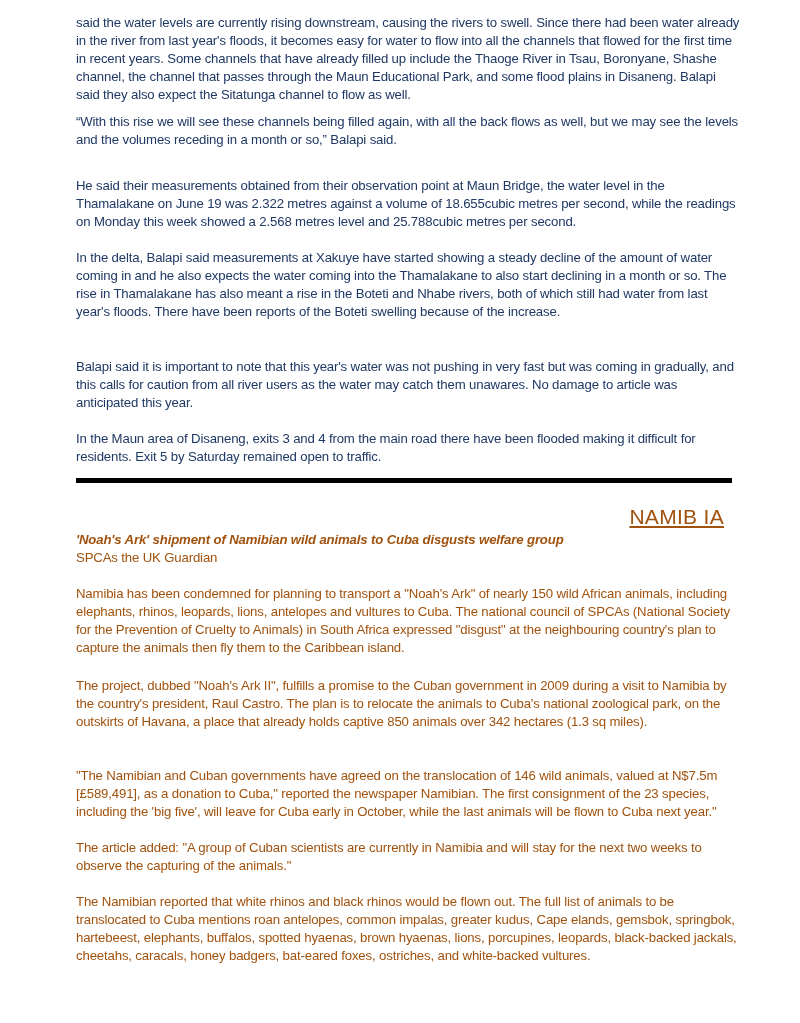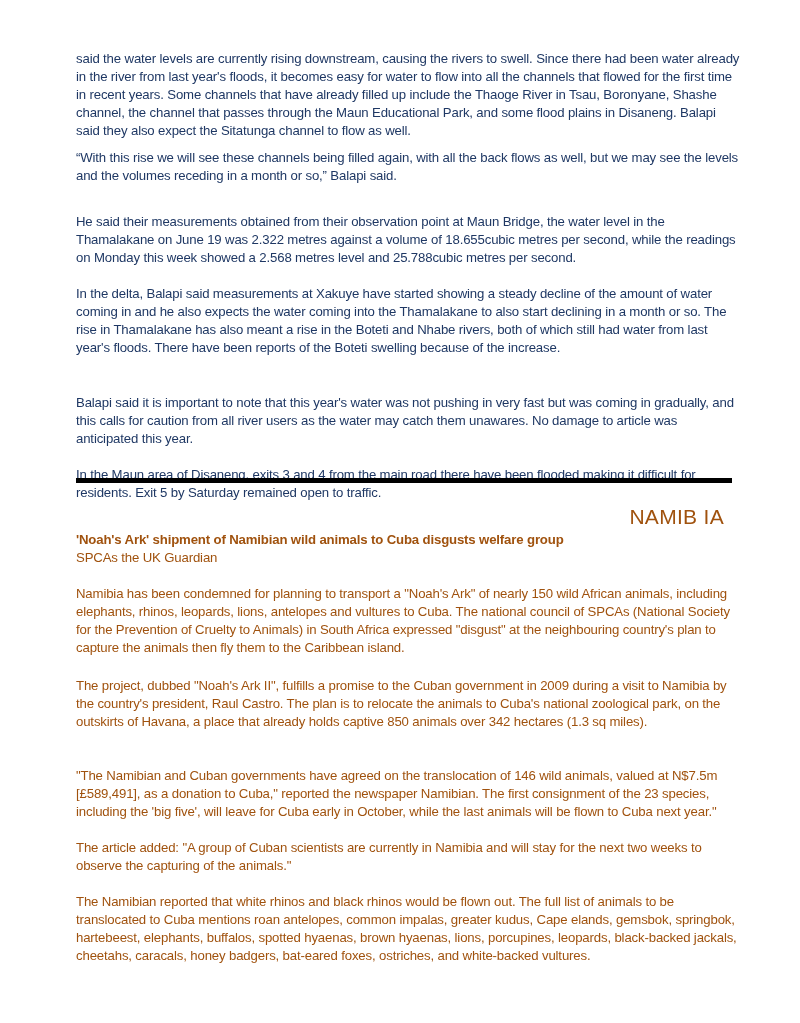--- a/index.html
+++ b/index.html
@@ -1,26 +1,26 @@
 <!DOCTYPE html>
 <html><head>
 <meta charset="utf-8">
 <style>
   html, body { margin: 0; padding: 0; background: #ffffff; }
   body { width: 800px; height: 1023px; position: relative; overflow: hidden;
          font-family: "Liberation Sans", sans-serif; }
   .page { position: absolute; left: 0; top: 0; width: 800px; height: 1023px; }
   p { margin: 0; font-size: 13.2px; line-height: 18px; letter-spacing: -0.15px; }
-  .blue p { color: #1f3864; margin-top: 36px; }
+  .blue p { color: #1f3864; }
   .brown p { color: #a0520e; }
   .para { position: absolute; left: 76px; width: 664px; }
   .rule { position: absolute; left: 76px; width: 656px; top: 478px; height: 5px; background: #000; }
   .section-title { position: absolute; right: 76px; top: 505px; font-size: 21px; color: #a0520e;
-                   letter-spacing: 0.3px; }
-  .headline { font-weight: bold; }
+                   letter-spacing: 0.3px; text-decoration: underline; }
+  .headline { font-weight: bold; font-style: italic; }
 </style>
 </head>
 <body>
 
 <div class="page">
 
   <div class="blue">
     <p class="para" style="top:14px">said the water levels are currently rising downstream, causing the rivers to swell. Since there had been water already in the river from last year's floods, it becomes easy for water to flow into all the channels that flowed for the first time in recent years. Some channels that have already filled up include the Thaoge River in Tsau, Boronyane, Shashe channel, the channel that passes through the Maun Educational Park, and some flood plains in Disaneng. Balapi said they also expect the Sitatunga channel to flow as well.</p>
     <p class="para" style="top:113px">“With this rise we will see these channels being filled again, with all the back flows as well, but we may see the levels and the volumes receding in a month or so,” Balapi said.</p>
     <p class="para" style="top:177px">He said their measurements obtained from their observation point at Maun Bridge, the water level in the Thamalakane on June 19 was 2.322 metres against a volume of 18.655cubic metres per second, while the readings on Monday this week showed a 2.568 metres level and 25.788cubic metres per second.</p>

